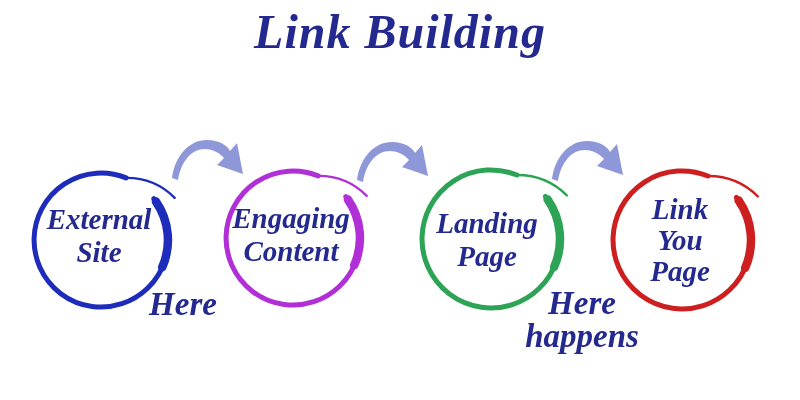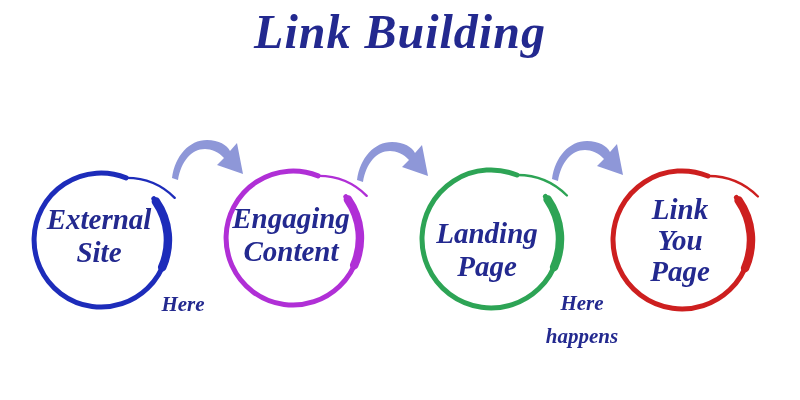--- a/index.html
+++ b/index.html
@@ -17,26 +17,26 @@
   }
   .diagram-svg{position:absolute;left:0;top:0;}
   .circle-label{
     position:absolute;width:160px;text-align:center;
     font-size:29px;line-height:33px;font-weight:bold;font-style:italic;
     color:var(--text-color,#23298f);
   }
   .circle-label.three{line-height:31px;}
   .annotation{
     position:absolute;width:240px;text-align:center;
-    font-size:21px;line-height:33px;font-weight:bold;font-style:italic;
+    font-size:33px;line-height:33px;font-weight:bold;font-style:italic;
     color:var(--text-color,#23298f);
   }
   .lbl-1{left:19px;top:203px;}
   .lbl-2{left:211px;top:202px;}
-  .lbl-3{left:407px;top:217px;}
+  .lbl-3{left:407px;top:207px;}
   .lbl-4{left:600px;top:194px;}
   .ann-1{left:63px;top:288px;}
   .ann-2{left:462px;top:287px;}
   .arc{fill:none;stroke-width:5;stroke-linecap:round;}
   .flick{fill:none;stroke-width:2.4;stroke-linecap:round;}
   .hook{fill:none;stroke-width:8.5;stroke-linecap:round;}
 </style>
 </head>
 <body>
 

